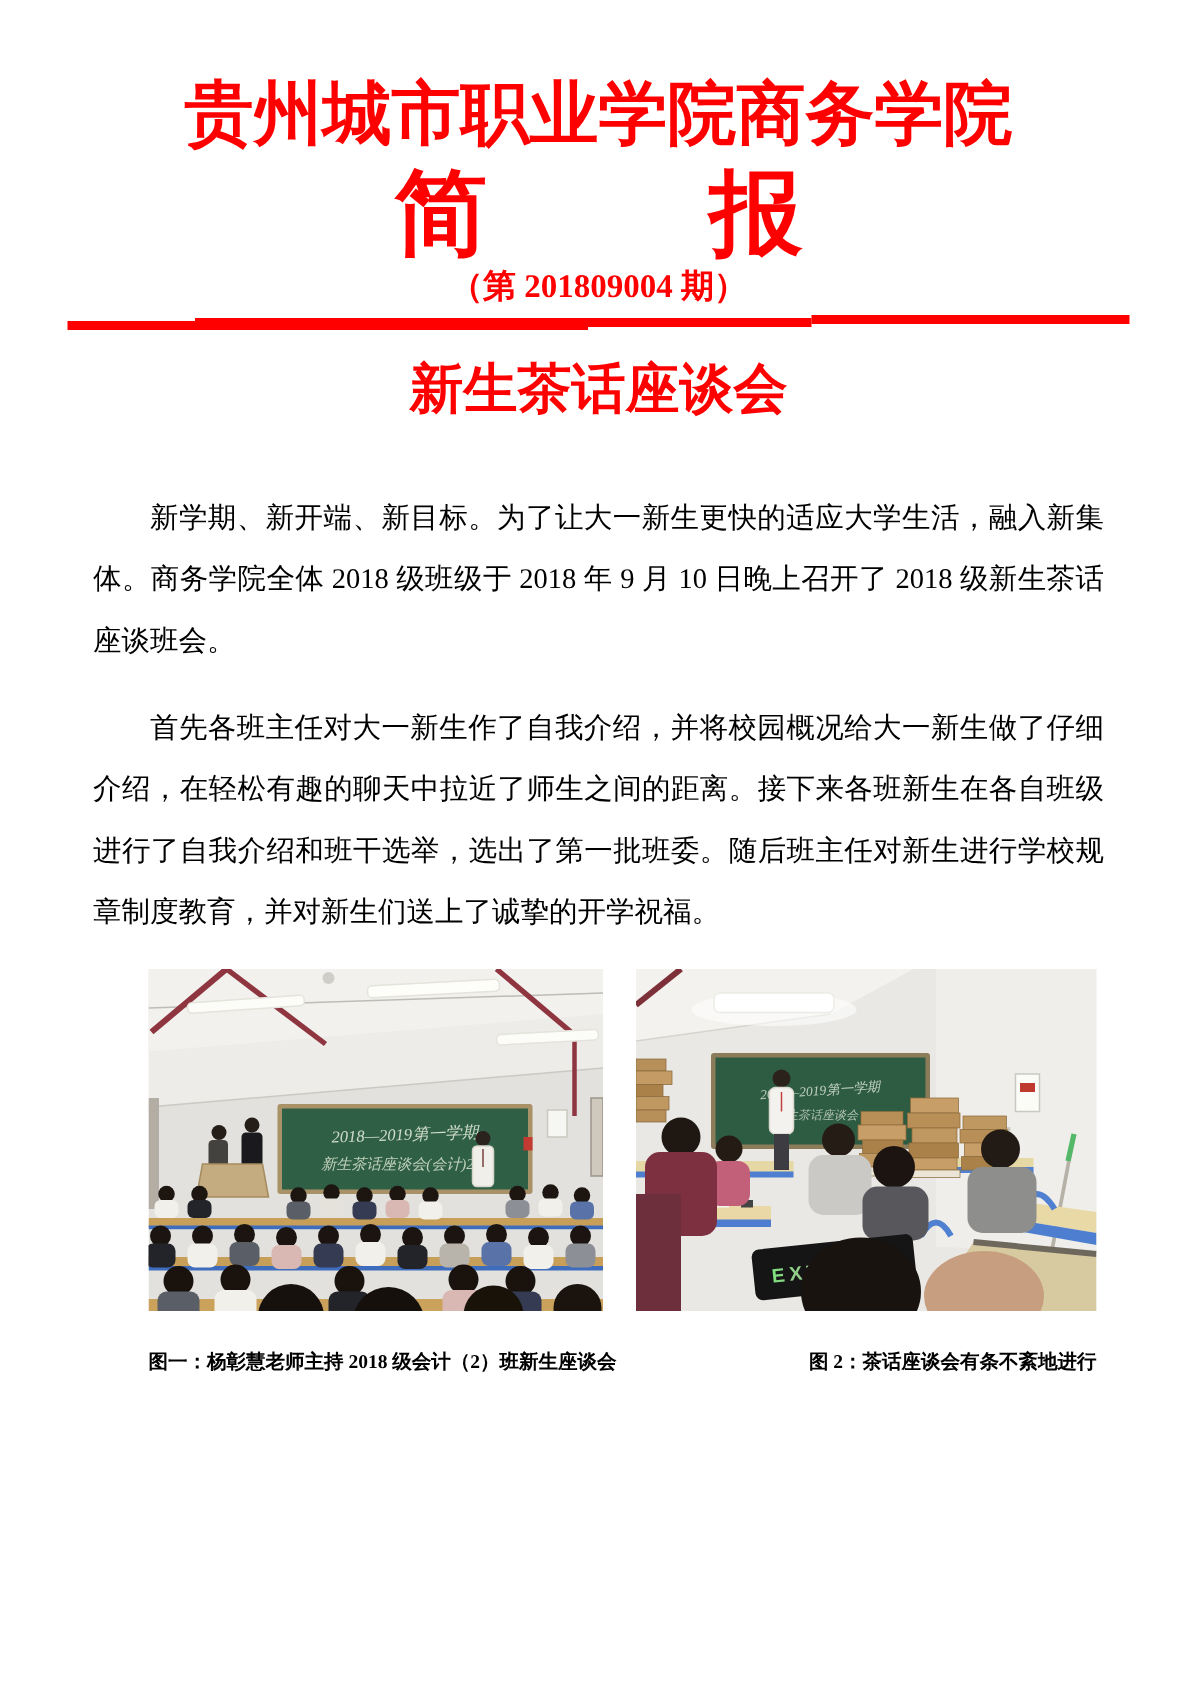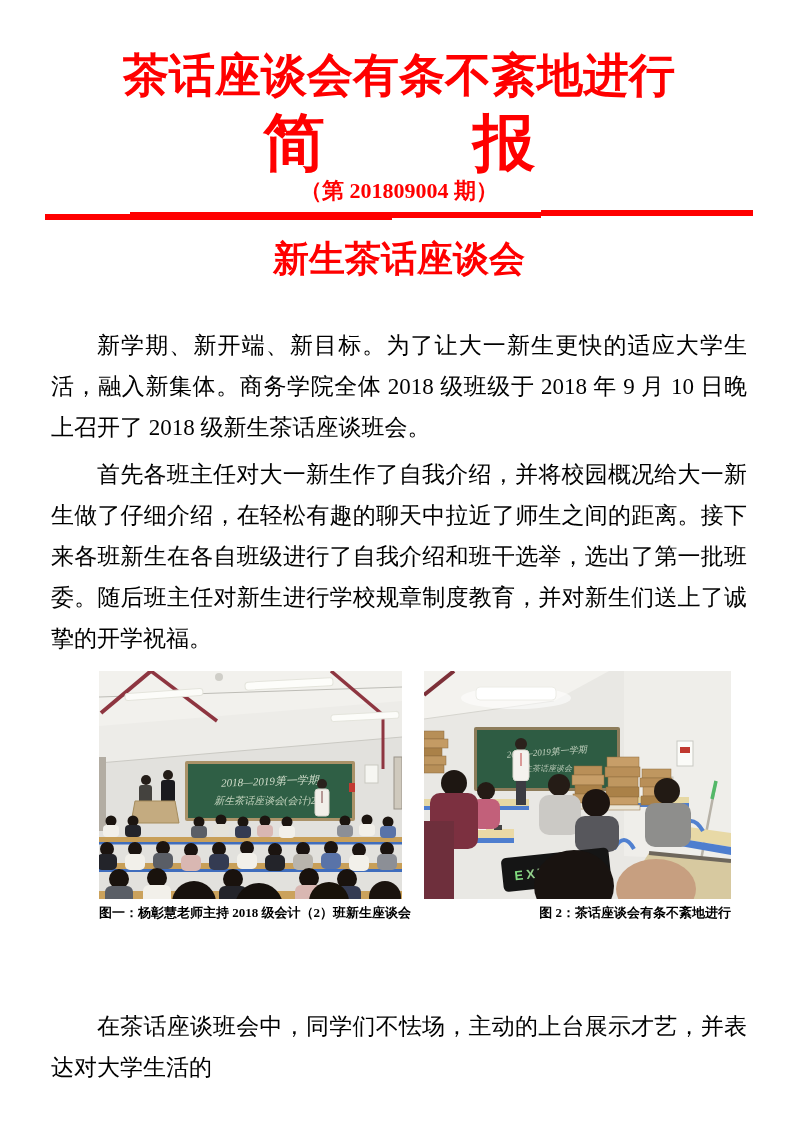--- a/index.html
+++ b/index.html
@@ -56,51 +56,51 @@
   .red-rule .seg3{right:0;width:30%;top:1px;}
   .article-title{
     margin:18px 0 0 0;
     text-align:center;
     color:#ff0000;
     font-size:36px;
     font-weight:bold;
     line-height:1.2;
   }
   p.body{
-    margin:6px;
-    font-size:23px;
+    margin:17px;
+    font-size:19px;
     line-height:41px;
     text-align:justify;
     text-indent:2em;
   }
   p.body.first{margin-top:44px;}
   .figures{
     margin-top:12px;
     margin-left:54px;
     display:flex;
     gap:13px;
   }
   figure{margin:0;}
   figure svg{display:block;}
   figcaption{
-    margin-top:6px;
+    margin-top:26px;
     font-size:13px;
     font-weight:bold;
     white-space:nowrap;
     line-height:1.3;
   }
   figure.fig2 figcaption{padding-left:9px;text-align:right;}
   p.body.last{margin-top:84px;}
 </style>
 </head>
 <body>
 
 <div class="page">
 
-  <h1 class="org-title">茶话座谈会有条不紊地进行</h1>
+  <h1 class="org-title">贵州城市职业学院商务学院</h1>
 
   <div class="brief-row">
     <span>简</span>
     <span>报</span>
   </div>
 
   <div class="issue-line">（第 201809004 期）</div>
 
 
   <div class="red-rule">
@@ -376,15 +376,14 @@
           <text x="132" y="205" text-anchor="middle" font-size="13" font-weight="bold" letter-spacing="3" fill="url(#xg)" font-family="Liberation Sans, sans-serif">EXTREME</text>
         </g>
         <ellipse cx="150" cy="215" rx="40" ry="36" fill="#191310"></ellipse>
         <ellipse cx="232" cy="218" rx="40" ry="30" fill="#c79f80"></ellipse>
       </svg>
       <figcaption>图 2：茶话座谈会有条不紊地进行</figcaption>
     </figure>
 
   </div>
 
-  <p class="body last">在茶话座谈班会中，同学们不怯场，主动的上台展示才艺，并表达对大学生活的</p>
 
 </div>
 
 </body></html>

